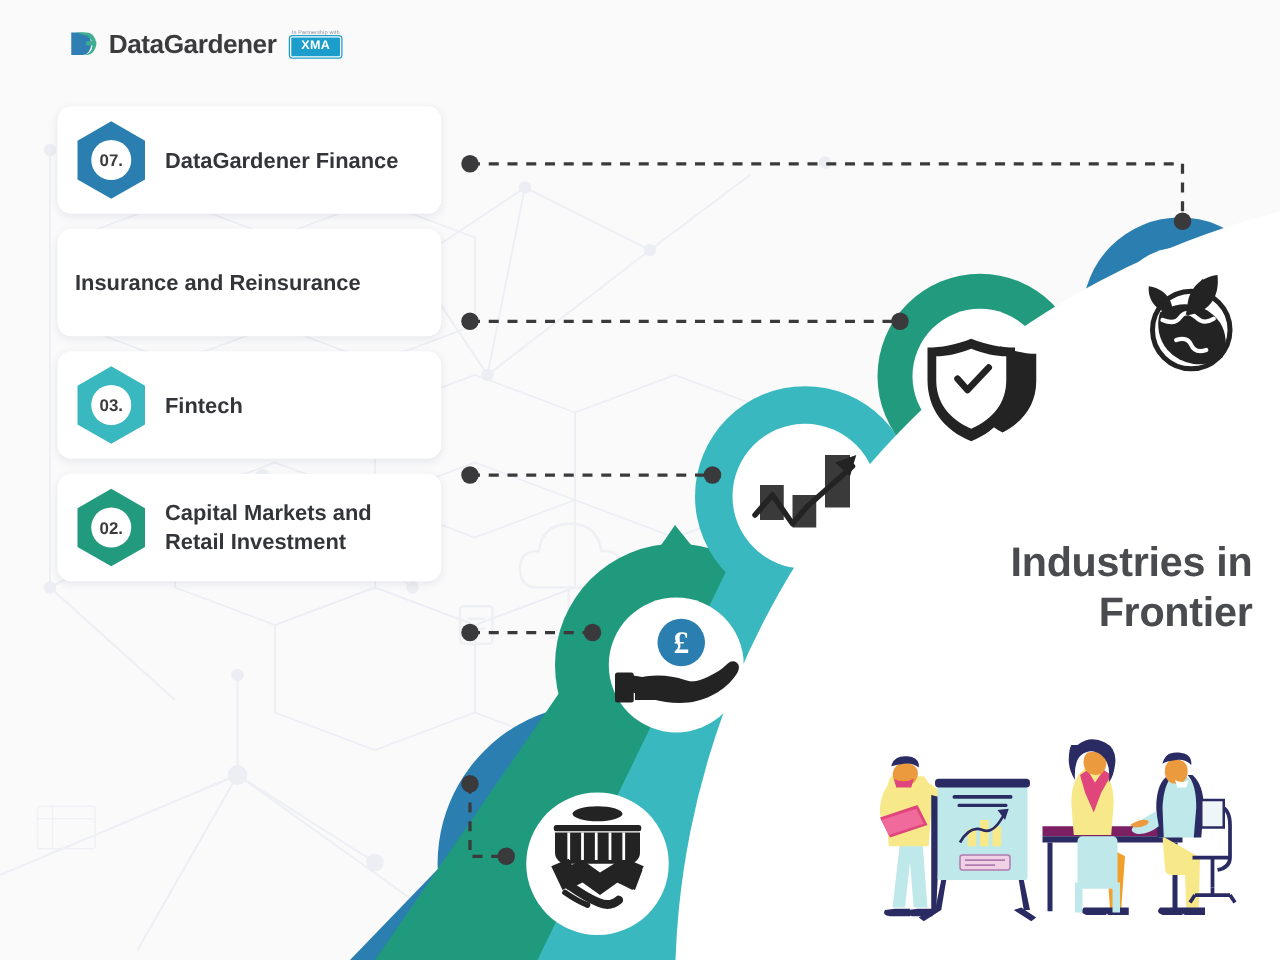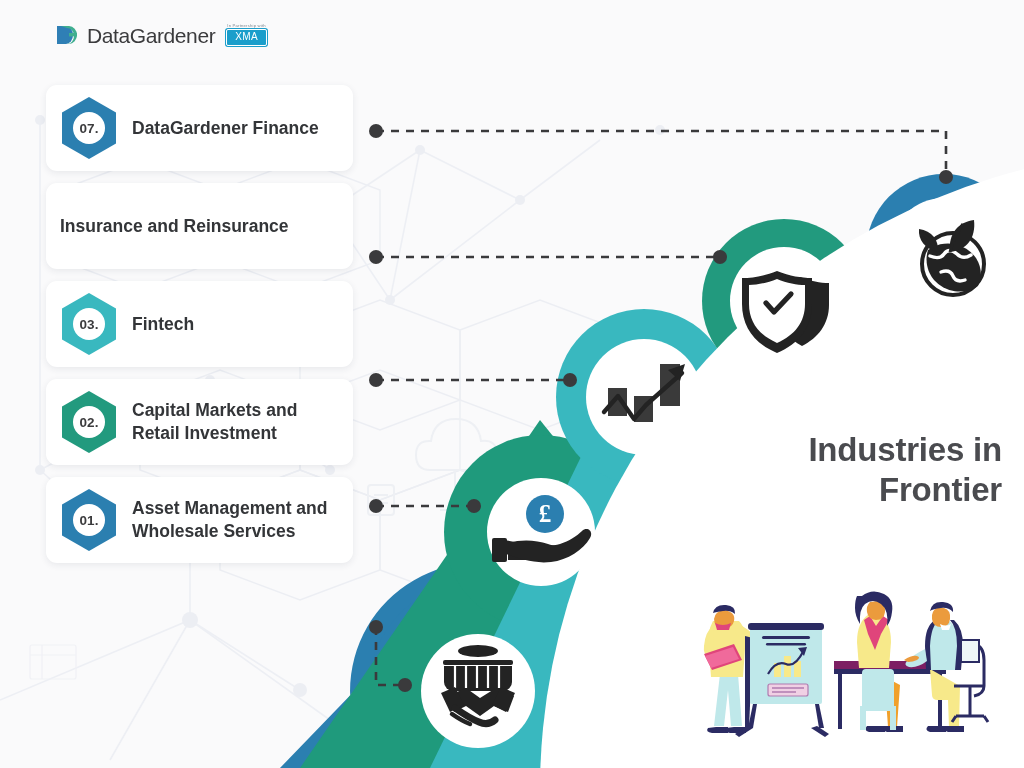--- a/index.html
+++ b/index.html
@@ -8,24 +8,24 @@
     background:#fafafb;
     font-family:"Liberation Sans", sans-serif;
   }
 
   
   #bg-watermark{position:absolute;inset:0;z-index:0;pointer-events:none;}
 
   
   #logo-bar{position:absolute;left:56px;top:24px;display:flex;align-items:center;gap:7px;z-index:30;}
   #logo-mark{width:24px;height:22px;flex:none;}
-  #logo-text{font-size:21px;font-weight:normal;color:#3b3b3d;letter-spacing:-.4px;line-height:1;}
+  #logo-text{font-size:21px;font-weight:bold;color:#3b3b3d;letter-spacing:-.4px;line-height:1;}
   #partner-badge{display:flex;flex-direction:column;align-items:center;margin-left:4px;}
   #partner-kicker{font-size:4.2px;color:#7d8892;letter-spacing:.2px;line-height:1;margin-bottom:1px;}
-  #partner-chip{background:#1b9ecb;color:#fff;font-size:10px;font-weight:normal;
+  #partner-chip{background:#1b9ecb;color:#fff;font-size:10px;font-weight:bold;
     padding:2px 8px 3px;border-radius:2px;letter-spacing:.3px;line-height:1;
     border:1.5px solid #fff;box-shadow:0 0 0 1px #1b9ecb;text-align:right;}
 
   
   #fan{position:absolute;left:0;top:0;width:1024px;height:768px;z-index:5;}
 
   
   #connectors{position:absolute;left:0;top:0;width:1024px;height:768px;z-index:12;}
 
   
@@ -267,30 +267,20 @@
     <div class="hexwrap">
       <svg width="58" height="64" viewBox="0 0 58 64" xmlns="http://www.w3.org/2000/svg">
         <polygon points="29,1 56,16.5 56,47.5 29,63 2,47.5 2,16.5" fill="#229A7E"></polygon>
         <circle cx="29" cy="32" r="16" fill="#ffffff"></circle>
       </svg>
       <div class="hexnum">02.</div>
     </div>
     <div class="card-label">Capital Markets and Retail Investment</div>
   </div>
 
-  <div class="card">
-    <div class="hexwrap">
-      <svg width="58" height="64" viewBox="0 0 58 64" xmlns="http://www.w3.org/2000/svg">
-        <polygon points="29,1 56,16.5 56,47.5 29,63 2,47.5 2,16.5" fill="#2B7FB0"></polygon>
-        <circle cx="29" cy="32" r="16" fill="#ffffff"></circle>
-      </svg>
-      <div class="hexnum">01.</div>
-    </div>
-    <div class="card-label">Asset Management and Wholesale Services</div>
-  </div>
 
 </div>
 
 <div id="headline">
   <span>Industries in</span>
   <span>Frontier</span>
 </div>
 
 <svg id="illustration" width="330" height="190" viewBox="0 0 330 190" xmlns="http://www.w3.org/2000/svg">
 

